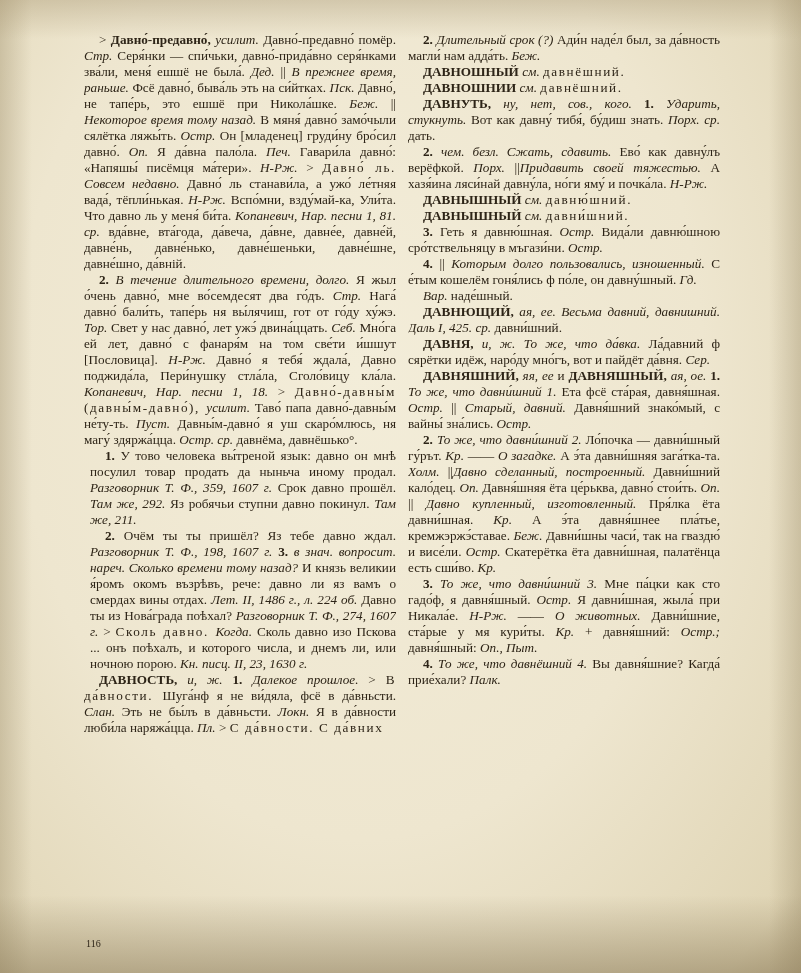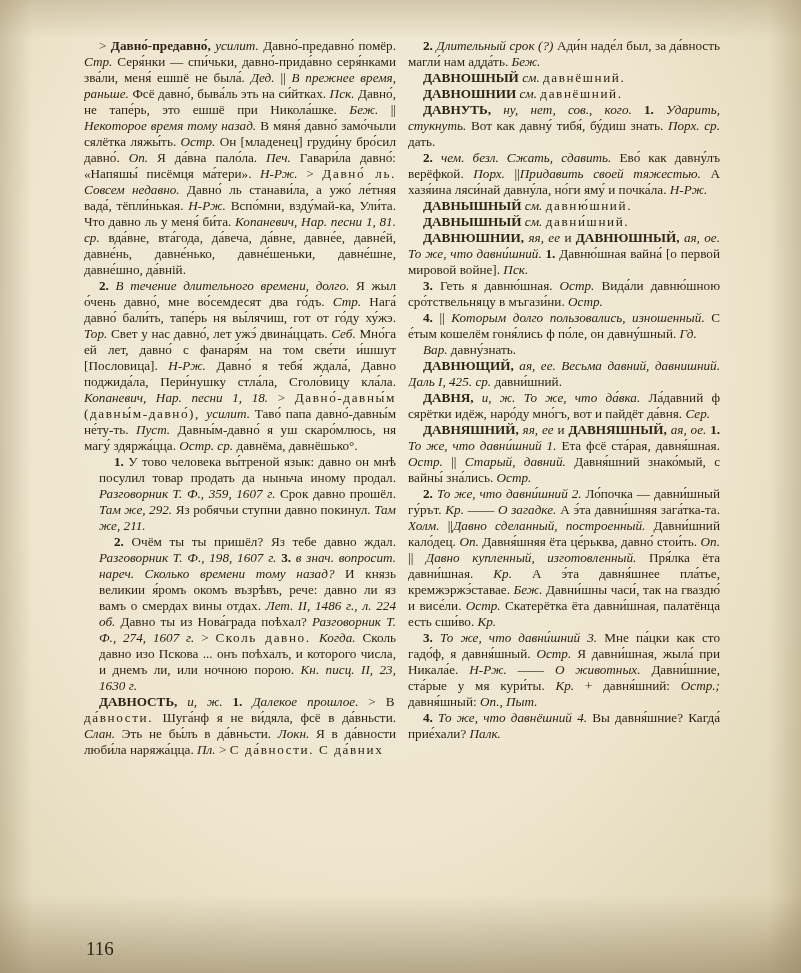--- a/index.html
+++ b/index.html
@@ -8,37 +8,37 @@
     font-family:"Liberation Serif", serif;
   }
   .scan{
     position:relative;width:801px;height:973px;
     background:
       linear-gradient(to bottom, rgba(165,148,112,.38), rgba(0,0,0,0) 4%, rgba(0,0,0,0) 92%, rgba(140,124,90,.55) 100%),
       linear-gradient(to right, rgba(160,145,110,.40), rgba(0,0,0,0) 4%, rgba(0,0,0,0) 96%, rgba(160,145,110,.40) 100%),
       radial-gradient(ellipse at 45% 38%, #f3edd9 0%, #eee6cf 55%, #e0d5b5 92%, #cfc2a0 100%);
   }
   .col{
-    position:absolute;top:38px;width:312px;height:900px;overflow:hidden;
+    position:absolute;top:32px;width:312px;height:900px;overflow:hidden;
     font-size:13.2px;line-height:16px;text-align:justify;
     color:#2d2417;
     -webkit-hyphens:none;hyphens:none;
   }
   .col-left{left:84px;}
   .col-right{left:408px;}
   p.para{margin:0;text-indent:15px;}
   p.para.noindent{text-indent:0;}
-  p.para.inset{margin-left:15px;}
+  p.para.inset{margin-left:6px;}
   .seg-n{font-style:normal;}
   .seg-b{font-weight:bold;}
   .seg-i{font-style:italic;}
   .seg-sp{letter-spacing:1.6px;}
   .page-number{
     position:absolute;left:86px;top:938px;
-    font-size:19px;color:#2d2417;font-family:"Liberation Serif", serif;
+    font-size:10px;color:#2d2417;font-family:"Liberation Serif", serif;
   }
 </style>
 </head>
 <body>
 
 <div class="scan">
   <div class="col col-left">
       <p class="para indent"><span class="seg-n">&gt;  </span><span class="seg-b">Давно́-предавно́, </span><span class="seg-i">усилит. </span><span class="seg-n">Давно́-предавно́ помёр. </span><span class="seg-i">Стр. </span><span class="seg-n">Серя́нки — спи́чьки, давно́-прида́вно серя́нками зва́ли, меня́ ешшё не была́. </span><span class="seg-i">Дед. </span><span class="seg-n">|| </span><span class="seg-i">В прежнее время, раньше. </span><span class="seg-n">Фсё давно́, быва́ль эть на си́йтках. </span><span class="seg-i">Пск. </span><span class="seg-n">Давно́, не тапе́рь, это ешшё при Никола́шке. </span><span class="seg-i">Беж. </span><span class="seg-n">|| </span><span class="seg-i">Некоторое время тому назад. </span><span class="seg-n">В мяня́ давно́ замо́чыли сялётка ляжы́ть. </span><span class="seg-i">Остр. </span><span class="seg-n">Он [младенец] груди́ну бро́сил давно́. </span><span class="seg-i">Оп. </span><span class="seg-n">Я да́вна пало́ла. </span><span class="seg-i">Печ. </span><span class="seg-n">Гавари́ла давно́: «Напяшы́ писёмця ма́тери». </span><span class="seg-i">Н-Рж. </span><span class="seg-n">&gt; </span><span class="seg-sp">Давно́ ль. </span><span class="seg-i">Совсем недавно. </span><span class="seg-n">Давно́ ль станави́ла, а ужо́ ле́тняя вада́, тёпли́нькая. </span><span class="seg-i">Н-Рж. </span><span class="seg-n">Вспо́мни, взду́май-ка, Ули́та. Что давно ль у меня́ би́та. </span><span class="seg-i">Копаневич, Нар. песни 1, 81. ср. </span><span class="seg-n">вда́вне, вта́года, да́веча, да́вне, давне́е, давне́й, давне́нь, давне́нько, давне́шеньки, давне́шне, давне́шно, да́вній.</span></p>
       <p class="para indent"><span class="seg-b">2. </span><span class="seg-i">В течение длительного времени, долго. </span><span class="seg-n">Я жыл о́чень давно́, мне во́семдесят два го́дъ. </span><span class="seg-i">Стр. </span><span class="seg-n">Нага́ давно́ бали́ть, тапе́рь ня вы́лячиш, гот от го́ду ху́жэ. </span><span class="seg-i">Тор. </span><span class="seg-n">Свет у нас давно́, лет ужэ́ двина́ццать. </span><span class="seg-i">Себ. </span><span class="seg-n">Мно́га ей лет, давно́ с фанаря́м на том све́ти и́шшут [Пословица]. </span><span class="seg-i">Н-Рж. </span><span class="seg-n">Давно́ я тебя́ ждала́, Давно поджида́ла, Пери́нушку стла́ла, Сголо́вицу кла́ла. </span><span class="seg-i">Копаневич, Нар. песни 1, 18. </span><span class="seg-n">&gt; </span><span class="seg-sp">Давно́-давны́м (давны́м-давно́), </span><span class="seg-i">усилит. </span><span class="seg-n">Таво́ папа давно́-давны́м не́ту-ть. </span><span class="seg-i">Пуст. </span><span class="seg-n">Давны́м-давно́ я уш скаро́млюсь, ня магу́ здяржа́цца. </span><span class="seg-i">Остр. ср. </span><span class="seg-n">давнёма, давнёшько°.</span></p>
       <p class="para inset"><span class="seg-b">1. </span><span class="seg-n">У тово человека вы́треной язык: давно он мнѣ посулил товар продать да ныньча иному продал. </span><span class="seg-i">Разговорник Т. Ф., 359, 1607 г. </span><span class="seg-n">Срок давно прошёл. </span><span class="seg-i">Там же, 292. </span><span class="seg-n">Яз робячьи ступни давно покинул. </span><span class="seg-i">Там же, 211.</span></p>
@@ -46,24 +46,23 @@
       <p class="para indent"><span class="seg-b">ДАВНОСТЬ, </span><span class="seg-i">и, ж. </span><span class="seg-b">1. </span><span class="seg-i">Далекое прошлое. </span><span class="seg-n">&gt; </span><span class="seg-sp">В да́вности. </span><span class="seg-n">Шуга́нф я не ви́дяла, фсё в да́вньсти. </span><span class="seg-i">Слан. </span><span class="seg-n">Эть не бы́лъ в да́вньсти. </span><span class="seg-i">Локн. </span><span class="seg-n">Я в да́вности люби́ла наряжа́цца. </span><span class="seg-i">Пл. </span><span class="seg-n">&gt; </span><span class="seg-sp">С да́вности. </span><span class="seg-sp">С да́вних</span></p>
     </div>
   <div class="col col-right">
       <p class="para indent"><span class="seg-b">2. </span><span class="seg-i">Длительный срок (?) </span><span class="seg-n">Ади́н наде́л был, за да́вность магли́ нам адда́ть. </span><span class="seg-i">Беж.</span></p>
       <p class="para indent"><span class="seg-b">ДАВНОШНЫЙ </span><span class="seg-i">см. </span><span class="seg-sp">давнёшний.</span></p>
       <p class="para indent"><span class="seg-b">ДАВНОШНИИ </span><span class="seg-i">см. </span><span class="seg-sp">давнёшний.</span></p>
       <p class="para indent"><span class="seg-b">ДАВНУТЬ, </span><span class="seg-i">ну, нет, сов., кого. </span><span class="seg-b">1. </span><span class="seg-i">Ударить, стукнуть. </span><span class="seg-n">Вот как давну́ тибя́, бу́диш знать. </span><span class="seg-i">Порх. ср. </span><span class="seg-n">дать.</span></p>
       <p class="para indent"><span class="seg-b">2. </span><span class="seg-i">чем. безл. Сжать, сдавить. </span><span class="seg-n">Ево́ как давну́лъ верёфкой. </span><span class="seg-i">Порх. </span><span class="seg-n">||</span><span class="seg-i">Придавить своей тяжестью. </span><span class="seg-n">А хазя́ина ляси́най давну́ла, но́ги яму́ и почка́ла. </span><span class="seg-i">Н-Рж.</span></p>
       <p class="para indent"><span class="seg-b">ДАВНЫШНЫЙ </span><span class="seg-i">см. </span><span class="seg-sp">давню́шний.</span></p>
       <p class="para indent"><span class="seg-b">ДАВНЫШНЫЙ </span><span class="seg-i">см. </span><span class="seg-sp">давни́шний.</span></p>
-      <p class="para indent"><span class="seg-b">ДАВНЮШНИИ, </span><span class="seg-i">яя, ее </span><span class="seg-n">и </span><span class="seg-b">ДАВНЮШНЫЙ, </span><span class="seg-i">ая, ое. То же, что давни́шний. </span><span class="seg-b">1. </span><span class="seg-n">Давню́шная вайна́ [о первой мировой войне]. </span><span class="seg-i">Пск.</span></p>
       <p class="para indent"><span class="seg-b">3. </span><span class="seg-n">Геть я давню́шная. </span><span class="seg-i">Остр. </span><span class="seg-n">Вида́ли давню́шною сро́тствельняцу в мъгази́ни. </span><span class="seg-i">Остр.</span></p>
       <p class="para indent"><span class="seg-b">4. </span><span class="seg-n">|| </span><span class="seg-i">Которым долго пользовались, изношенный. </span><span class="seg-n">С е́тым кошелём гоня́лись ф по́ле, он давну́шный. </span><span class="seg-i">Гд.</span></p>
-      <p class="para indent"><span class="seg-i">Вар. </span><span class="seg-n">давну́знать.</span></p>
+      <p class="para indent"><span class="seg-i">Вар. </span><span class="seg-n">наде́шный.</span></p>
       <p class="para indent"><span class="seg-b">ДАВНЮЩИЙ, </span><span class="seg-i">ая, ее. Весьма давний, давнишний. Даль I, 425. ср. </span><span class="seg-n">давни́шний.</span></p>
       <p class="para indent"><span class="seg-b">ДАВНЯ, </span><span class="seg-i">и, ж. То же, что да́вка. </span><span class="seg-n">Ла́давний ф сярётки идёж, наро́ду мно́гъ, вот и пайдёт да́вня. </span><span class="seg-i">Сер.</span></p>
       <p class="para indent"><span class="seg-b">ДАВНЯШНИЙ, </span><span class="seg-i">яя, ее </span><span class="seg-n">и </span><span class="seg-b">ДАВНЯШНЫЙ, </span><span class="seg-i">ая, ое. </span><span class="seg-b">1. </span><span class="seg-i">То же, что давни́шний 1. </span><span class="seg-n">Ета фсё ста́рая, давня́шная. </span><span class="seg-i">Остр. </span><span class="seg-n">|| </span><span class="seg-i">Старый, давний. </span><span class="seg-n">Давня́шний знако́мый, с вайны́ зна́лись. </span><span class="seg-i">Остр.</span></p>
       <p class="para indent"><span class="seg-b">2. </span><span class="seg-i">То же, что давни́шний 2. </span><span class="seg-n">Ло́почка — давни́шный гу́рът. </span><span class="seg-i">Кр. </span><span class="seg-n">—— </span><span class="seg-i">О загадке. </span><span class="seg-n">А э́та давни́шняя зага́тка-та. </span><span class="seg-i">Холм. </span><span class="seg-n">||</span><span class="seg-i">Давно сделанный, построенный. </span><span class="seg-n">Давни́шний кало́дец. </span><span class="seg-i">Оп. </span><span class="seg-n">Давня́шняя ёта це́рьква, давно́ стои́ть. </span><span class="seg-i">Оп. </span><span class="seg-n">|| </span><span class="seg-i">Давно купленный, изготовленный. </span><span class="seg-n">Пря́лка ёта давни́шная. </span><span class="seg-i">Кр. </span><span class="seg-n">А э́та давня́шнее пла́тье, кремжэржэ́ставае. </span><span class="seg-i">Беж. </span><span class="seg-n">Давни́шны часи́, так на гваздю́ и висе́ли. </span><span class="seg-i">Остр. </span><span class="seg-n">Скатерётка ёта давни́шная, палатёнца есть сши́во. </span><span class="seg-i">Кр.</span></p>
       <p class="para indent"><span class="seg-b">3. </span><span class="seg-i">То же, что давни́шний 3. </span><span class="seg-n">Мне па́цки как сто гадо́ф, я давня́шный. </span><span class="seg-i">Остр. </span><span class="seg-n">Я давни́шная, жыла́ при Никала́е. </span><span class="seg-i">Н-Рж. </span><span class="seg-n">—— </span><span class="seg-i">О животных. </span><span class="seg-n">Давни́шние, ста́рые у мя кури́ты. </span><span class="seg-i">Кр. </span><span class="seg-n">+ давня́шний: </span><span class="seg-i">Остр.; </span><span class="seg-n">давня́шный: </span><span class="seg-i">Оп., Пыт.</span></p>
       <p class="para indent"><span class="seg-b">4. </span><span class="seg-i">То же, что давнёшний 4. </span><span class="seg-n">Вы давня́шние? Кагда́ прие́хали? </span><span class="seg-i">Палк.</span></p>
     </div>
   <div class="page-number">116</div>
 </div>
 

